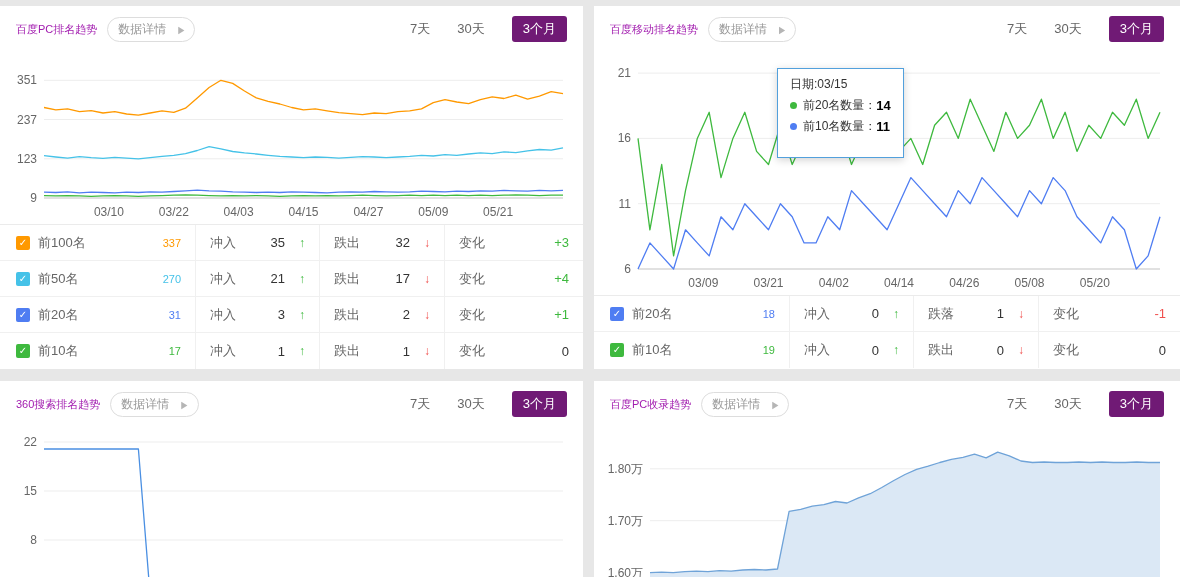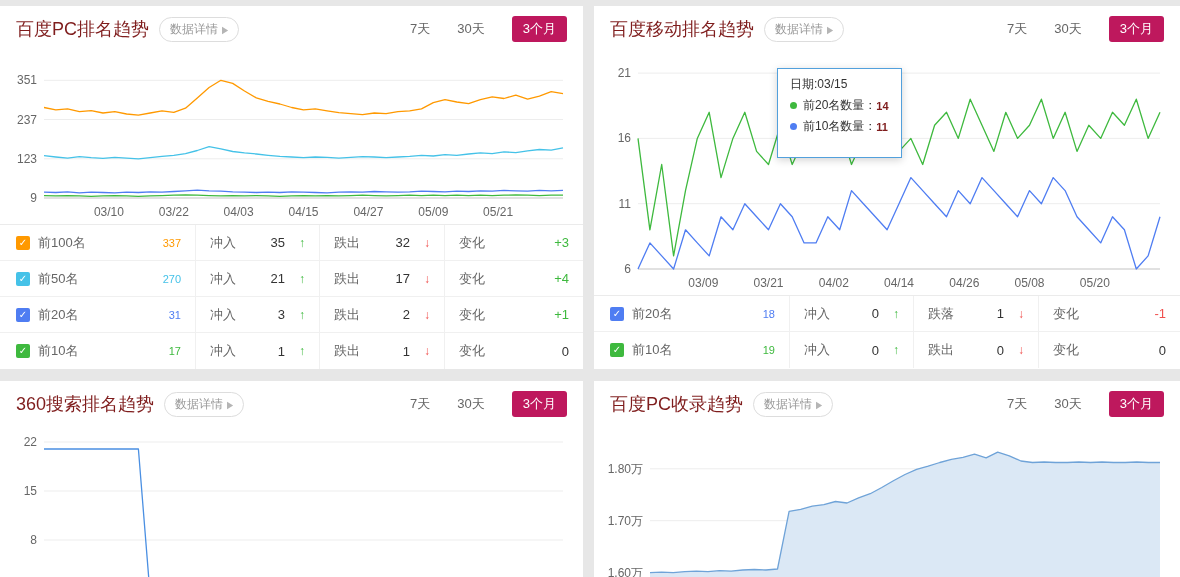--- a/index.html
+++ b/index.html
@@ -2,28 +2,28 @@
 <html><head>
 <meta charset="utf-8">
 <style>
   *{box-sizing:border-box;margin:0;padding:0}
   html,body{width:1180px;height:577px;overflow:hidden;background:#e7e7e7;
     font-family:"Liberation Sans","DejaVu Sans",sans-serif}
   .grid{display:grid;grid-template-columns:583px 586px;column-gap:11px;row-gap:12px;padding-top:6px}
   .panel{background:#fff;overflow:hidden}
   .panel.tall{height:330px}
   .p-hd{display:flex;align-items:center;height:46px;padding:0 16px}
-  .p-title{font-size:18px;color:#7f1d1d}
+  .p-title{font-size:11px;color:#a21caf}
   .detail-btn{margin-left:10px;font-size:12px;color:#999;border:1px solid #ddd;border-radius:20px;
-    padding:3px 10px;cursor:pointer;display:inline-flex;align-items:center;gap:4px;background:#fff;
+    padding:3px 10px;cursor:pointer;display:inline-flex;align-items:center;gap:12px;background:#fff;
     font-family:inherit}
   .detail-arrow{font-style:normal;font-size:8px;color:#b5b5b5;transform:scaleY(1.2)}
   .hd-right{margin-left:auto;display:flex;align-items:center}
   .range{font-size:13px;color:#666;margin-left:27px;cursor:pointer}
-  .range-active{background:#be185d;color:#fff;border-radius:3px;padding:4px 11px;margin-left:27px;
+  .range-active{background:#701a75;color:#fff;border-radius:3px;padding:4px 11px;margin-left:27px;
     font-size:13px;cursor:pointer}
   .chart{padding:0 8px;position:relative}
   svg{display:block}
   
   .ttable{border-top:1px solid #ebebeb}
   .trow{display:grid;grid-template-columns:196px 124px 125px 1fr;height:36px;border-bottom:1px solid #f0f0f0}
   .trow:last-child{border-bottom:none}
   .tcell{display:flex;align-items:center;padding:0 14px;border-right:1px solid #f0f0f0;height:100%}
   .tcell.first{padding-left:16px}
   .tcell.last{border-right:none}
@@ -36,21 +36,21 @@
   .arr{font-style:normal;font-size:12px;font-weight:bold}
   .arr.up{color:#3eb93e}
   .arr.down{color:#f0504e}
   
   .tooltip{position:absolute;left:183px;top:16px;background:#fff;border:1px solid #52a0dc;
     box-shadow:0 2px 8px rgba(0,0,0,.18);padding:7px 12px 22px;font-size:12px;color:#333;
     white-space:nowrap;z-index:5;pointer-events:none}
   .tt-date{margin-bottom:2px}
   .tt-item{display:flex;align-items:center;margin-top:4px}
   .dot{width:7px;height:7px;border-radius:50%;margin-right:6px;flex:0 0 7px}
-  .tt-item b{font-size:11px;color:#7f1d1d}
+  .tt-item b{font-size:13px;color:#000000}
 </style>
 </head>
 <body>
 
 <div class="grid">
 
   <section class="panel">
     <header class="p-hd">
       <span class="p-title">百度PC排名趋势</span>
       <button class="detail-btn">

